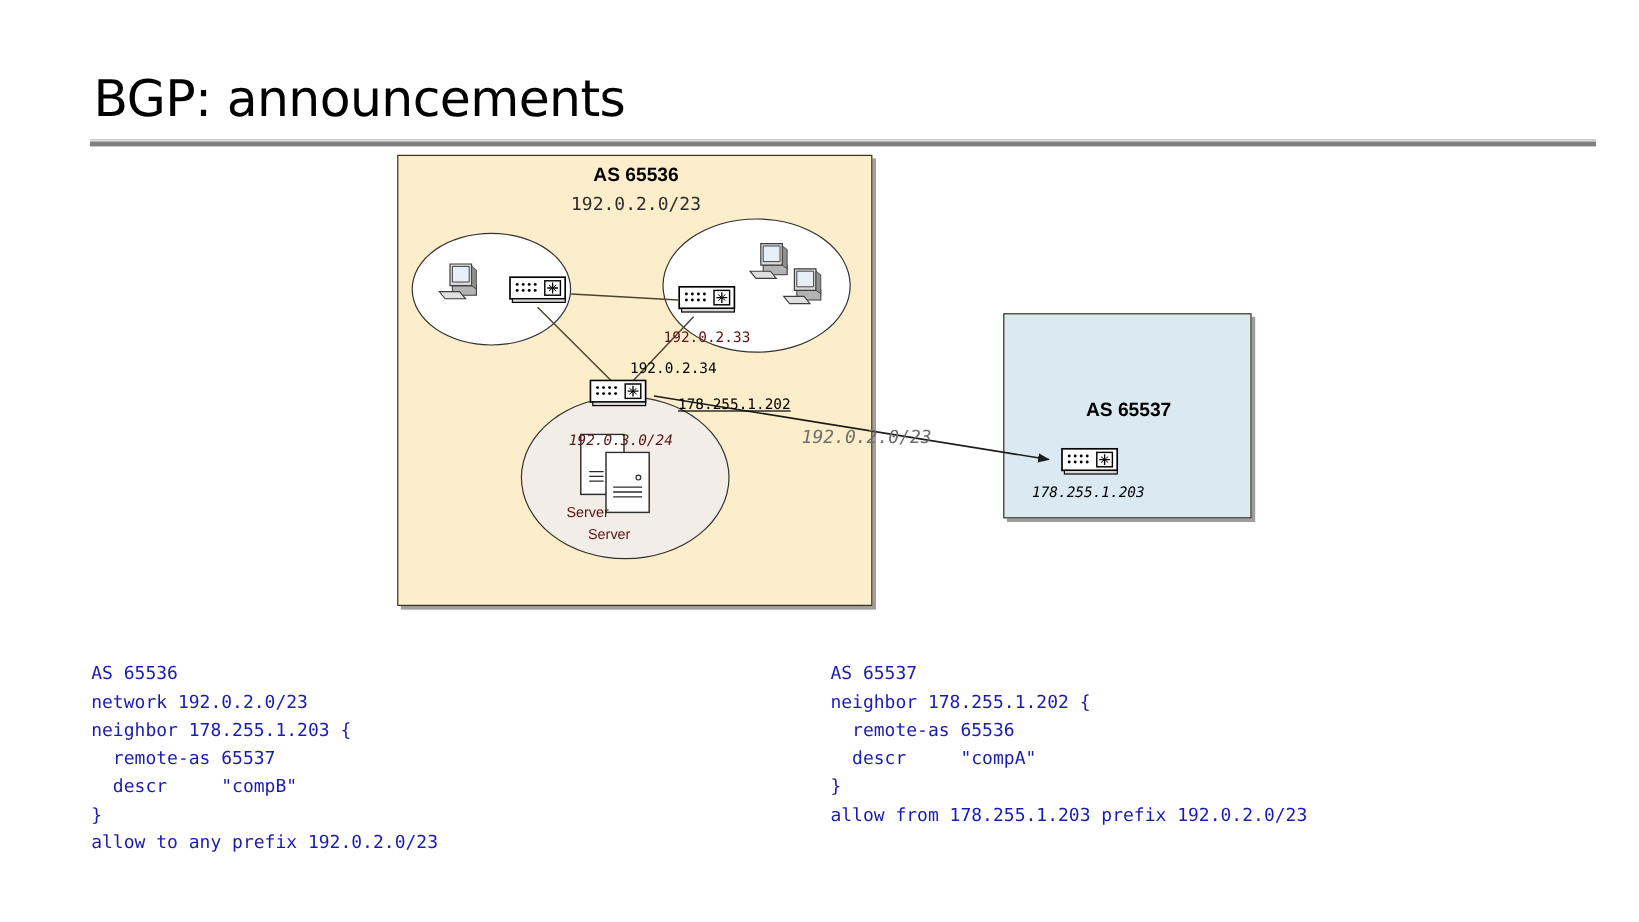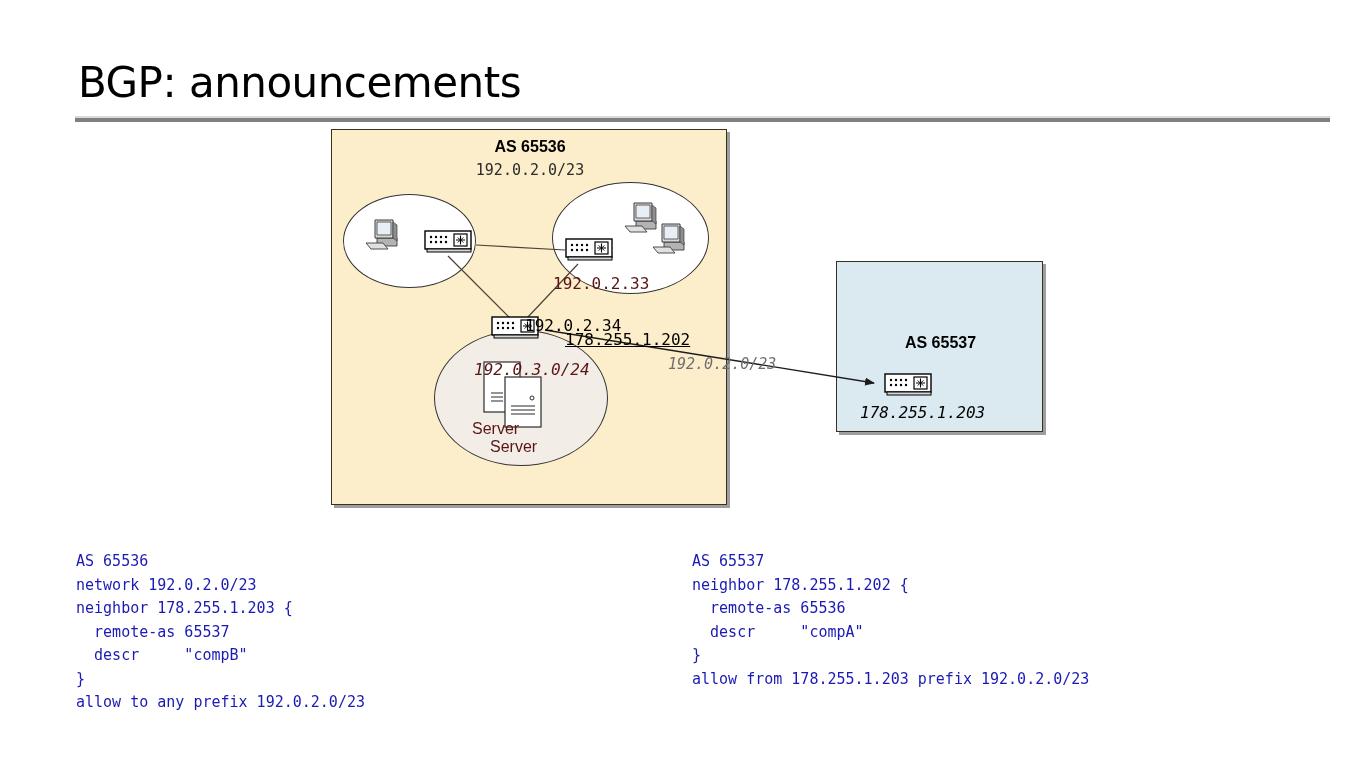--- a/index.html
+++ b/index.html
@@ -120,40 +120,40 @@
   #pc-right-2 { left: 650px; top: 220px; }
 
   .server-icon { position: absolute; width: 40px; height: 56px; }
   #server-back  { left: 483px; top: 361px; }
   #server-front { left: 504px; top: 376px; }
 
   
   .diag-label {
     position: absolute;
     font-family: "DejaVu Sans Mono", monospace;
-    font-size: 16px;
+    font-size: 12px;
     white-space: nowrap;
     color: #000000;
   }
   .diag-label.maroon { color: #5a1414; }
   .diag-label.gray-italic {
     color: #6e6e6e;
     font-size: 15px;
     font-style: italic;
   }
   .server-text {
     position: absolute;
     font-family: "Liberation Sans", sans-serif;
-    font-size: 16px;
+    font-size: 12px;
     color: #5a1414;
     white-space: nowrap;
   }
 
   #lbl-ip-33    { left: 553px; top: 274px; }
-  #lbl-ip-34    { left: 525px; top: 300px; margin-top: 16px; }
+  #lbl-ip-34    { left: 525px; top: 300px; }
   #lbl-ip-202   { left: 565px; top: 330px; text-decoration: underline; }
   #lbl-net-24   { left: 474px; top: 360px; color: #5a1414; font-style: italic; }
   #lbl-ip-203   { left: 860px; top: 403px; font-style: italic; }
   #lbl-announce { left: 668px; top: 355px; }
   #server-text-1 { left: 472px; top: 420px; }
   #server-text-2 { left: 490px; top: 438px; }
 
   
   .config-block {
     position: absolute;

